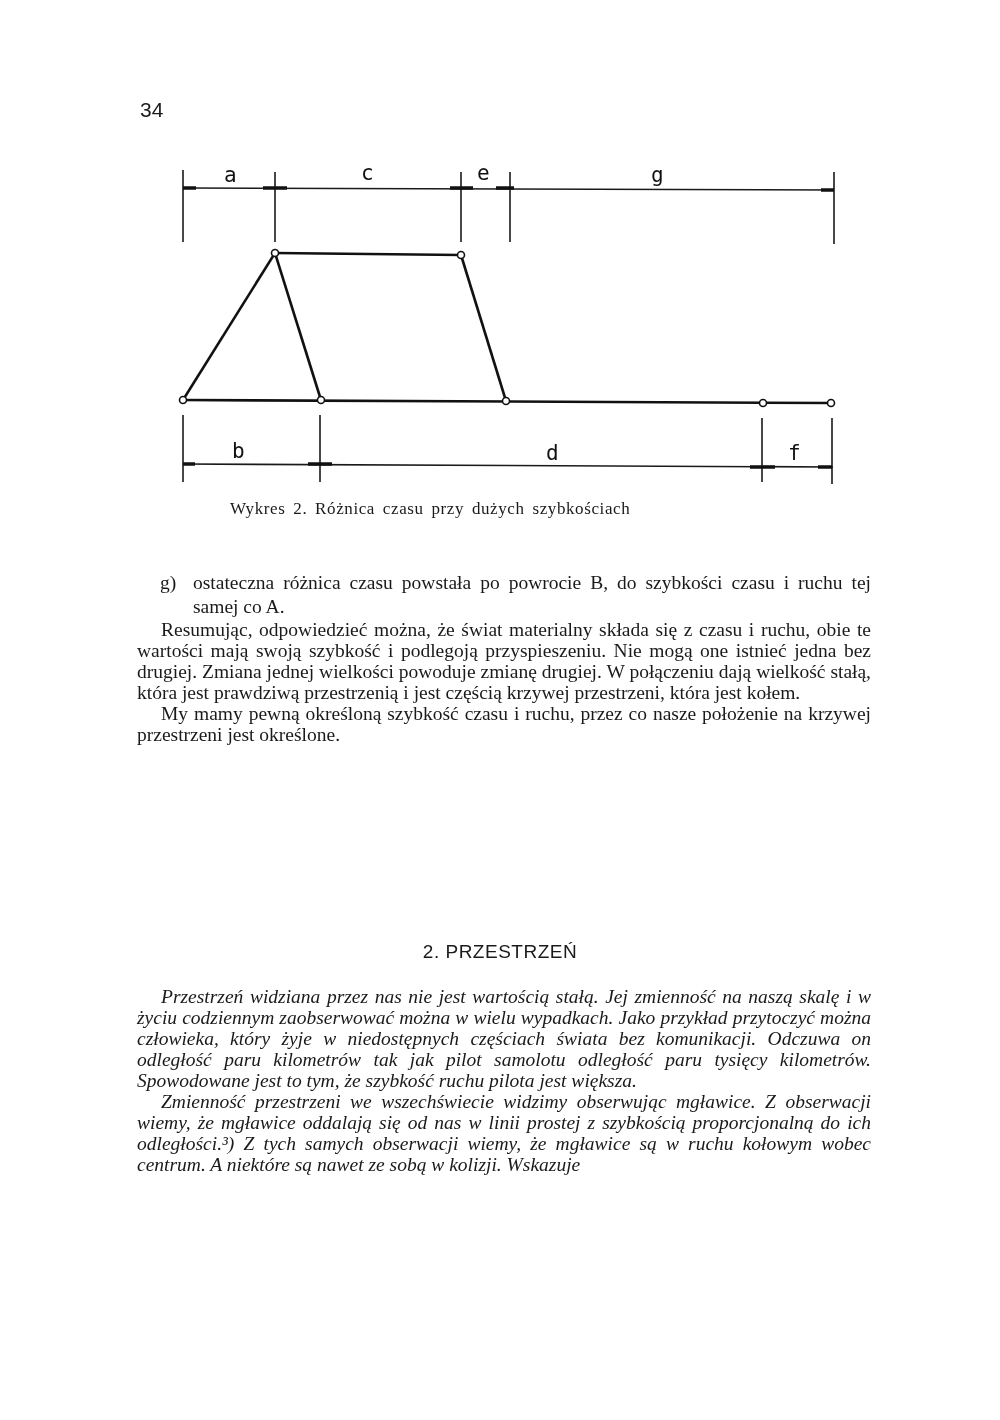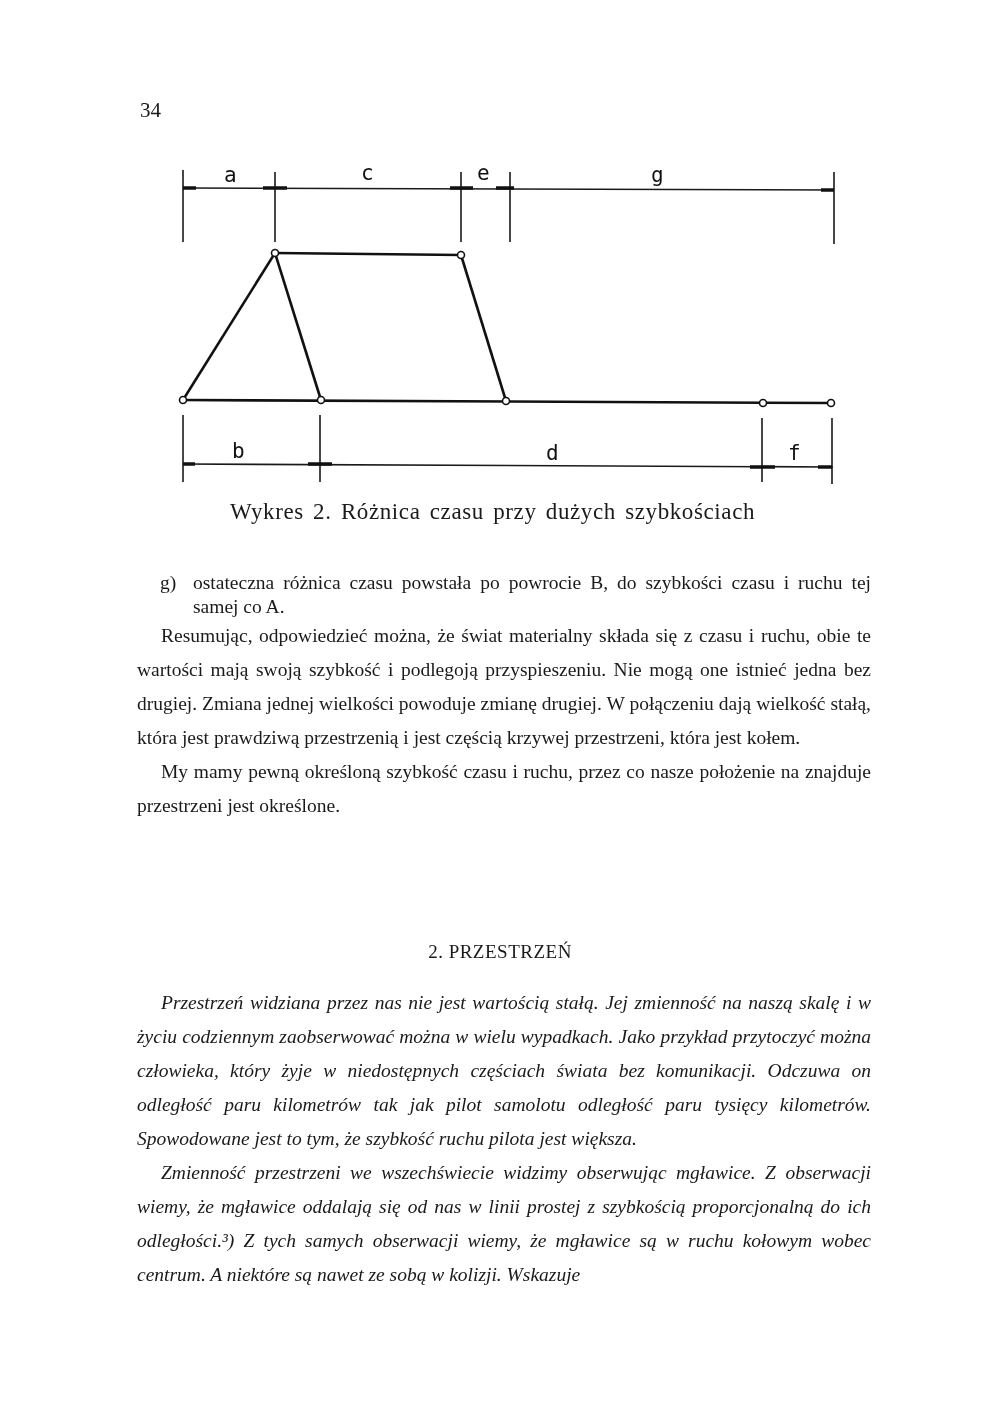--- a/index.html
+++ b/index.html
@@ -1,28 +1,28 @@
 <!DOCTYPE html>
 <html><head>
 <meta charset="utf-8">
 <style>
   html, body { margin:0; padding:0; background:#ffffff; }
   body { width:1000px; height:1420px; position:relative; overflow:hidden;
          font-family:"DejaVu Serif","Liberation Serif",serif; color:#1a1a1a; }
-  .page-number { position:absolute; left:140px; top:98px; font-size:21px; font-family:Liberation Serif, serif; }
+  .page-number { position:absolute; left:140px; top:98px; font-size:21px; font-family:Liberation Sans, sans-serif; }
   .diagram { position:absolute; left:0; top:0; }
-  .caption { position:absolute; left:230px; top:499px; font-size:23px; font-family:"Liberation Serif",serif; letter-spacing:0.6px; word-spacing:3px; }
-  .text { position:absolute; left:137px; width:734px; font-family:"Liberation Serif",serif; font-size:19.5px; line-height:34px; text-align:justify; }
+  .caption { position:absolute; left:230px; top:499px; font-size:17px; font-family:"Liberation Serif",serif; letter-spacing:0.6px; word-spacing:3px; }
+  .text { position:absolute; left:137px; width:734px; font-family:"Liberation Serif",serif; font-size:19.5px; line-height:21px; text-align:justify; }
   .text p { margin:0; text-align-last:auto; }
   .text p.first-line-indent { text-indent:24px; }
   .list-item { position:absolute; left:160px; width:711px; top:571px; font-family:"Liberation Serif",serif; font-size:19.5px; line-height:24.2px; text-align:justify; }
   .list-item .label { position:absolute; left:0; }
   .list-item .body { padding-left:33px; text-indent:0; }
   .list-item .body { margin-left:0; }
-  .heading { position:absolute; left:0; width:1000px; top:941px; text-align:center; font-family:Liberation Serif, serif; font-size:19px; letter-spacing:0.5px; }
+  .heading { position:absolute; left:0; width:1000px; top:941px; text-align:center; font-family:Liberation Sans, sans-serif; font-size:19px; letter-spacing:0.5px; }
   .diag-label { font-family:"DejaVu Sans Mono","Liberation Mono",monospace; font-size:21px; }
 </style>
 </head>
 <body>
 
 <div class="page-number">34</div>
 
 <svg class="diagram" width="1000" height="540" viewBox="0 0 1000 540">
   <g stroke="#1a1a1a" fill="none" stroke-width="1.6">
 
@@ -82,21 +82,21 @@
 
 <div class="caption">Wykres 2.  Różnica czasu przy dużych szybkościach</div>
 
 <div class="list-item">
   <span class="label">g)</span>
   <div class="body">ostateczna różnica czasu powstała po powrocie B, do szybkości czasu i ruchu tej samej co A.</div>
 </div>
 
 <div class="text" style="top:619px;">
   <p class="first-line-indent">Resumując, odpowiedzieć można, że świat materialny składa się z czasu i ruchu, obie te wartości mają swoją szybkość i podlegoją przyspieszeniu. Nie mogą one istnieć jedna bez drugiej. Zmiana jednej wielkości powoduje zmianę drugiej. W połączeniu dają wielkość stałą, która jest prawdziwą przestrzenią i jest częścią krzywej przestrzeni, która jest kołem.</p>
-  <p class="first-line-indent">My mamy pewną określoną szybkość czasu i ruchu, przez co nasze położenie na znajduje przestrzeni jest określone.</p>
+  <p class="first-line-indent">My mamy pewną określoną szybkość czasu i ruchu, przez co nasze położenie na krzywej przestrzeni jest określone.</p>
 </div>
 
 <div class="heading">2. PRZESTRZEŃ</div>
 
 <div class="text" style="top:986px;font-style:italic;">
   <p class="first-line-indent">Przestrzeń widziana przez nas nie jest wartością stałą. Jej zmienność na naszą skalę i w życiu codziennym zaobserwować można w wielu wypadkach. Jako przykład przytoczyć można człowieka, który żyje w niedostępnych częściach świata bez komunikacji. Odczuwa on odległość paru kilometrów tak jak pilot samolotu odległość paru tysięcy kilometrów. Spowodowane jest to tym, że szybkość ruchu pilota jest większa.</p>
   <p class="first-line-indent">Zmienność przestrzeni we wszechświecie widzimy obserwując mgławice. Z obserwacji wiemy, że mgławice oddalają się od nas w linii prostej z szybkością proporcjonalną do ich odległości.³) Z tych samych obserwacji wiemy, że mgławice są w ruchu kołowym wobec centrum. A niektóre są nawet ze sobą w kolizji. Wskazuje</p>
 </div>
 
 </body></html>

